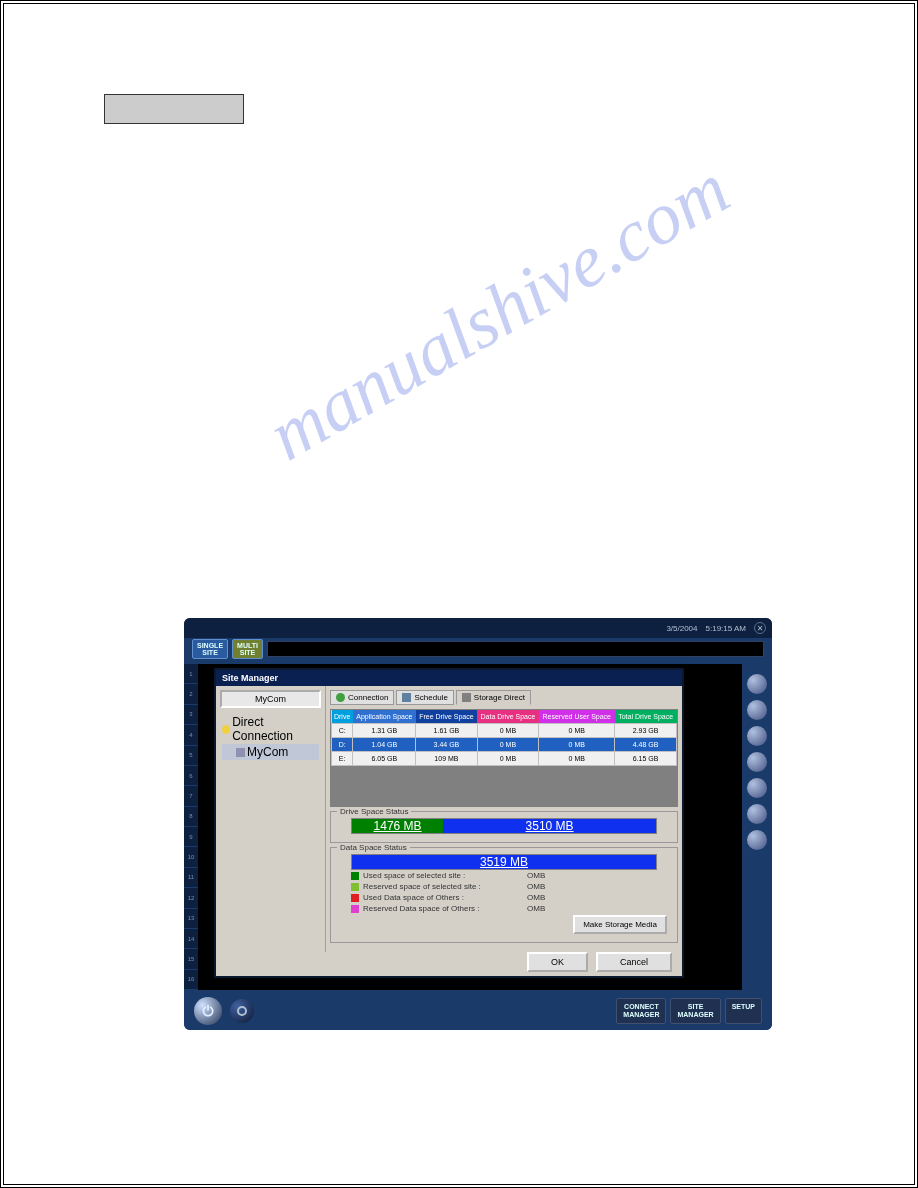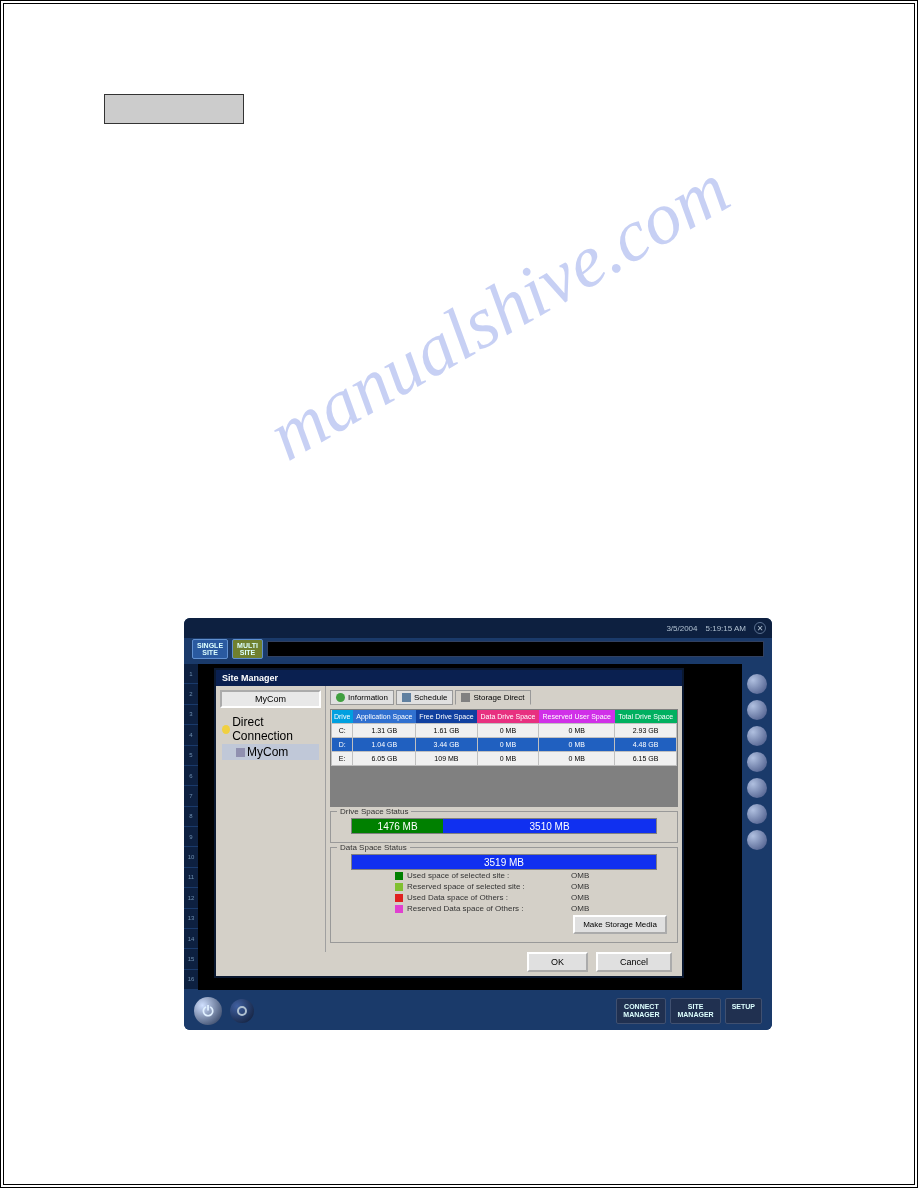--- a/index.html
+++ b/index.html
@@ -34,23 +34,23 @@
   .tab.active { background:#d4d0c8; border-bottom-color:#d4d0c8; }
   .storage-table { border:1px solid #808080; }
   .storage-table table { width:100%; border-collapse:collapse; font-size:7px;}
   .storage-table th { padding:3px 2px; color:#fff; font-weight:normal;}
   .storage-table td { padding:3px 2px; text-align:center; background:#f0f0f0; border:1px solid #c0c0c0;}
   .storage-table tr.sel td { background:#2060c0; color:#fff;}
   .table-pad { height:40px; background:#808080;}
   .fieldset { border:1px solid #999; padding:6px 20px 8px; position:relative;}
   .fieldset .legend { position:absolute; top:-5px; left:6px; background:#d4d0c8; padding:0 3px; font-size:8px; color:#333;}
   .bar-row { display:flex; height:16px; border:1px solid #808080;}
-  .bar-seg { display:flex; align-items:center; justify-content:center; color:#fff; font-size:10px;}
+  .bar-seg { display:flex; align-items:center; justify-content:center; color:#fff; font-size:12px;text-decoration:underline;}
   .legend-rows { font-size:8px; color:#333;}
-  .legend-rows .lr { display:flex; align-items:center; gap:4px; padding:1px 0;margin-left:44px;}
+  .legend-rows .lr { display:flex; align-items:center; gap:4px; padding:1px 0;}
   .sq { width:8px; height:8px; }
   .make-btn { position:absolute; right:10px; bottom:8px; font-size:8px; padding:3px 8px; background:#e0e0e0; border:2px outset #fff;}
   .dlg-footer { position:absolute; bottom:4px; right:10px; display:flex; gap:8px;}
   .dlg-footer button { font-size:9px; padding:3px 22px; background:#e0e0e0; border:2px outset #fff;}
   .bottom-bar { position:absolute; bottom:0; left:0; right:0; height:38px; background:#1a3a6a; display:flex; align-items:center; padding:0 10px; gap:8px;}
   .power { width:28px; height:28px; border-radius:50%; background:radial-gradient(circle at 30% 30%, #d0e0ff, #203050); display:flex; align-items:center; justify-content:center; color:#e0f0ff; font-weight:bold; font-size:14px;}
   .rec { width:24px; height:24px; border-radius:50%; background:radial-gradient(circle at 30% 30%, #4060a0, #0d1830); display:flex; align-items:center; justify-content:center;}
   .rec span{ width:10px; height:10px; border-radius:50%; border:2px solid #b0c0d0;}
   .bottom-right { margin-left:auto; display:flex; gap:4px;}
   .bottom-right .bb { font-size:7px; color:#dff; background:#203050; border:1px solid #405070; border-radius:2px; padding:4px 6px; font-weight:bold; text-align:center; line-height:8px;}
@@ -113,21 +113,21 @@
                   <span class="iconbox" style="background:#9090b0;"></span>
                   <span>MyCom</span>
                 </div>
               </div>
             </div>
 
             <div class="dlg-right">
               <div class="tabs">
                 <div class="tab">
                   <span class="iconbox" style="background:#40a040;border-radius:50%;"></span>
-                  <span>Information</span>
+                  <span>Connection</span>
                 </div>
                 <div class="tab">
                   <span class="iconbox" style="background:#6080a0;"></span>
                   <span>Schedule</span>
                 </div>
                 <div class="tab active">
                   <span class="iconbox" style="background:#808080;"></span>
                   <span>Storage Direct</span>
                 </div>
               </div>

